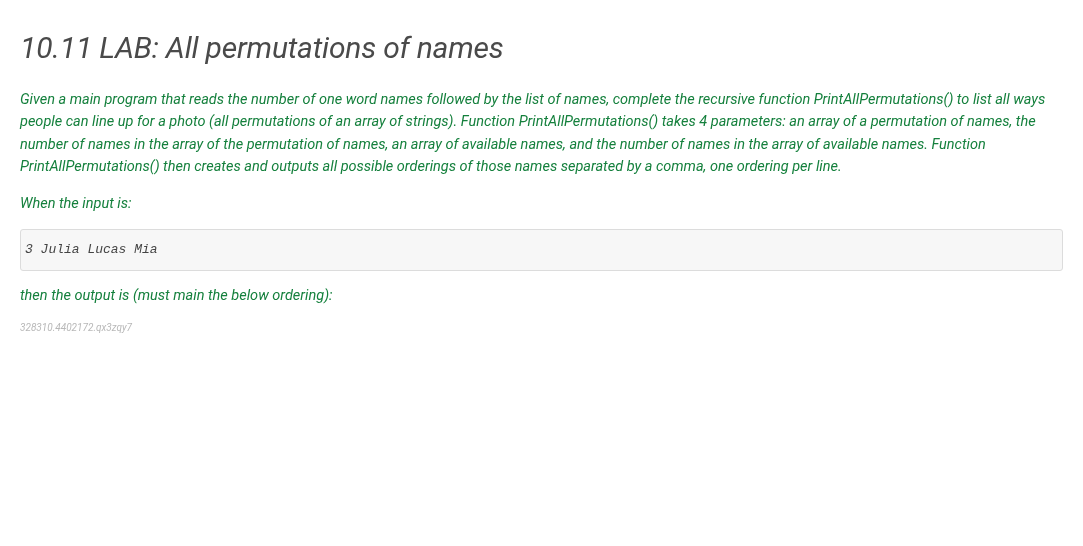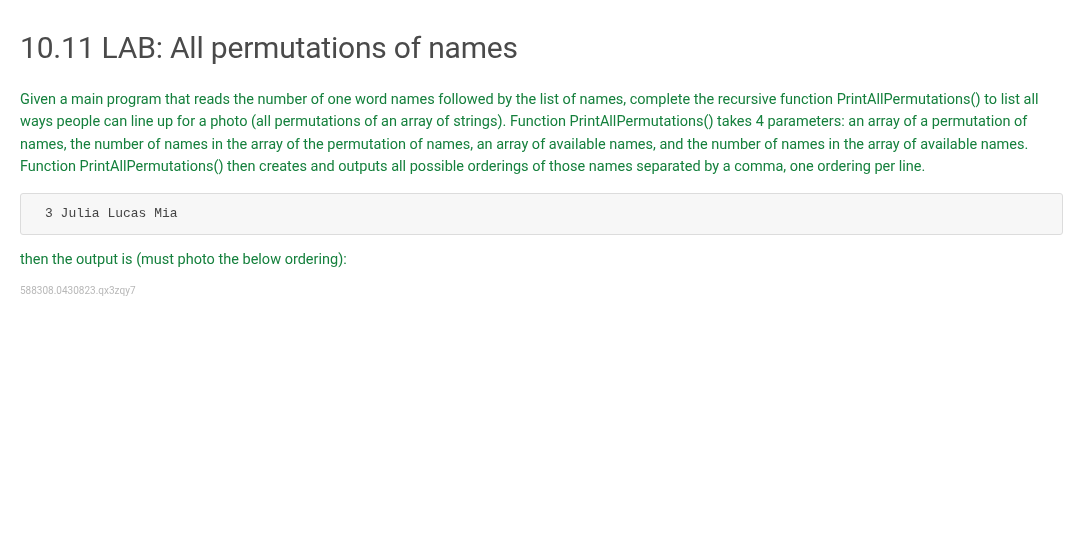--- a/index.html
+++ b/index.html
@@ -1,18 +1,19 @@
 <!DOCTYPE html>
 <html><head>
   <meta charset="utf-8">
   <style>
     * {
       margin: 0;
       padding: 0;
       box-sizing: border-box;
+      font-style: italic;
     }
     body {
       font-family: -apple-system, BlinkMacSystemFont, "Segoe UI", Roboto, "Helvetica Neue", Arial, sans-serif;
       background: #ffffff;
       padding: 30px 20px 20px 20px;
       color: #333;
       width: 1083px;
     }
     .content {
       max-width: 1043px;
@@ -27,21 +28,21 @@
     p {
       font-size: 14.5px;
       line-height: 1.55;
       color: #15803d;
       margin-bottom: 14px;
     }
     pre {
       background: #f7f7f7;
       border: 1px solid #dcdcdc;
       border-radius: 3px;
-      padding: 9px 24px;
+      padding: 9px 4px;
       font-family: "Courier New", Courier, monospace;
       font-size: 13px;
       color: #444;
       margin-bottom: 14px;
       white-space: pre;
       line-height: 1.7;
     }
     .footer-id {
       font-size: 10px;
       color: #b8b8b8;
@@ -49,20 +50,21 @@
     }
   </style>
 </head>
 <body>
 
 <div class="content">
   <h1>10.11 LAB: All permutations of names</h1>
 
   <p>Given a main program that reads the number of one word names followed by the list of names, complete the recursive function PrintAllPermutations() to list all ways people can line up for a photo (all permutations of an array of strings). Function PrintAllPermutations() takes 4 parameters: an array of a permutation of names, the number of names in the array of the permutation of names, an array of available names, and the number of names in the array of available names. Function PrintAllPermutations() then creates and outputs all possible orderings of those names separated by a comma, one ordering per line.</p>
 
+  <p>When the input is:</p>
 
   <pre>3 Julia Lucas Mia</pre>
 
-  <p>then the output is (must photo the below ordering):</p>
+  <p>then the output is (must main the below ordering):</p>
 
 
-  <div class="footer-id">588308.0430823.qx3zqy7</div>
+  <div class="footer-id">328310.4402172.qx3zqy7</div>
 </div>
 
 </body></html>

